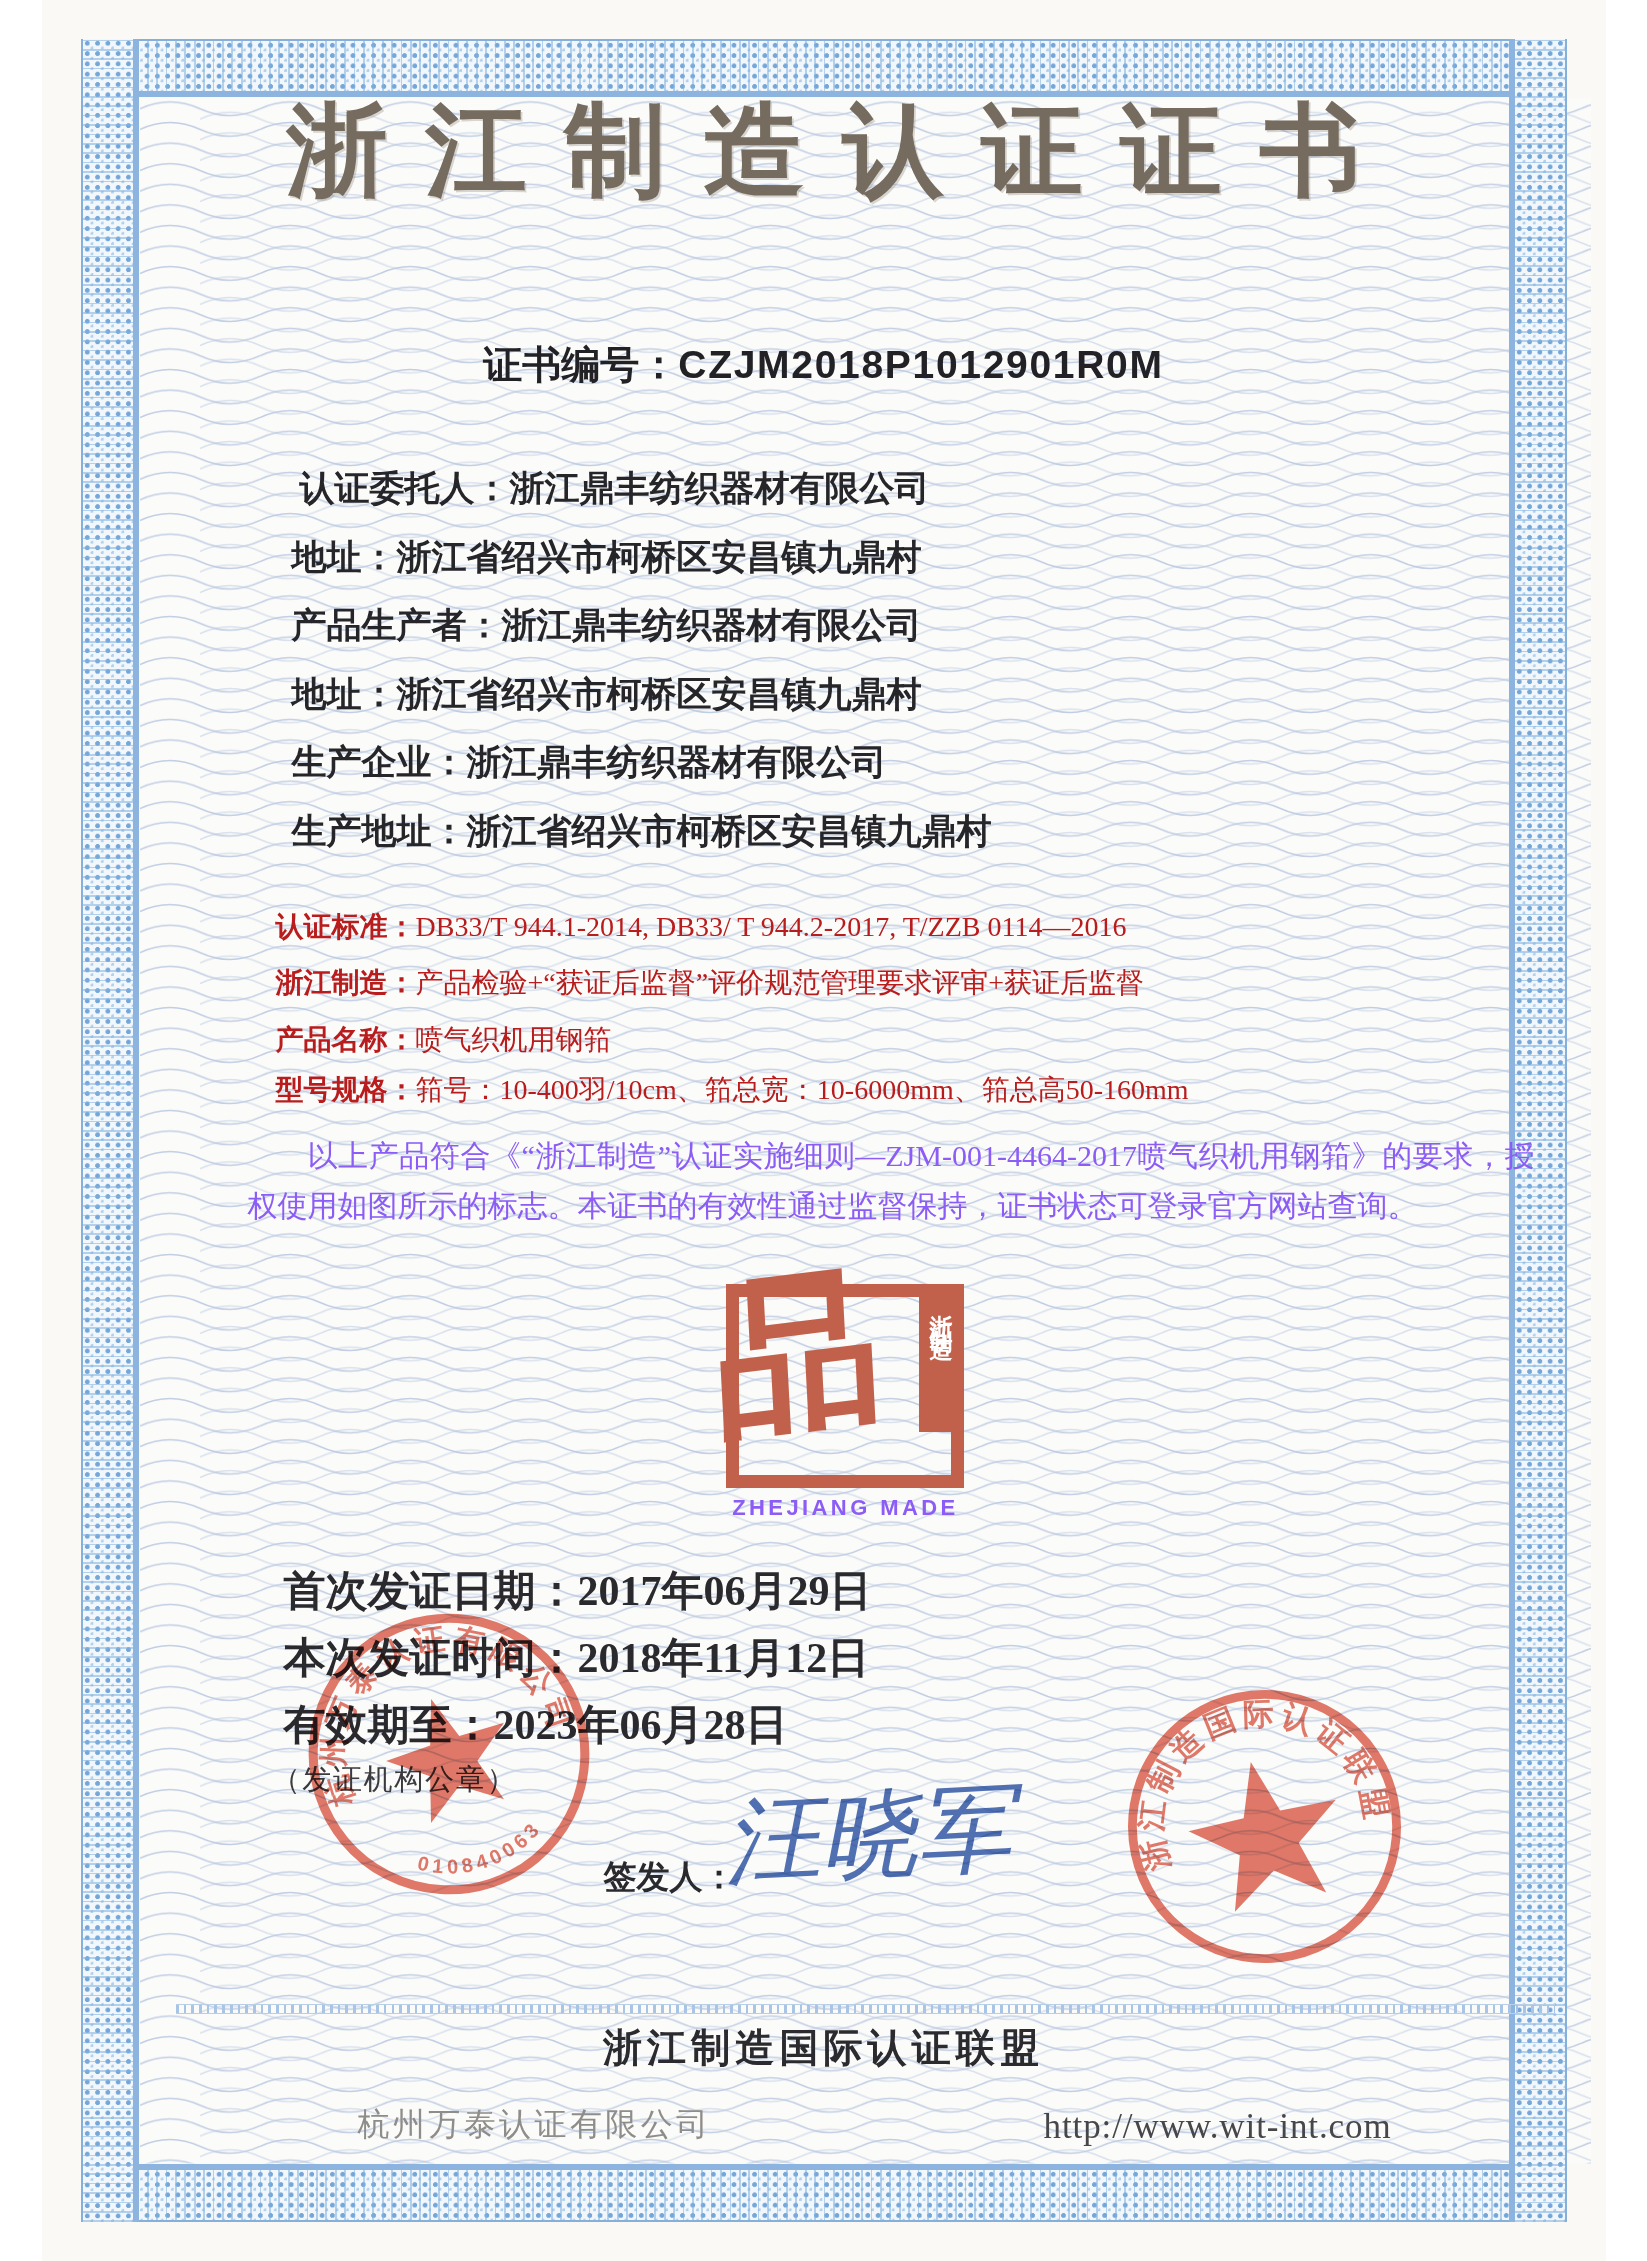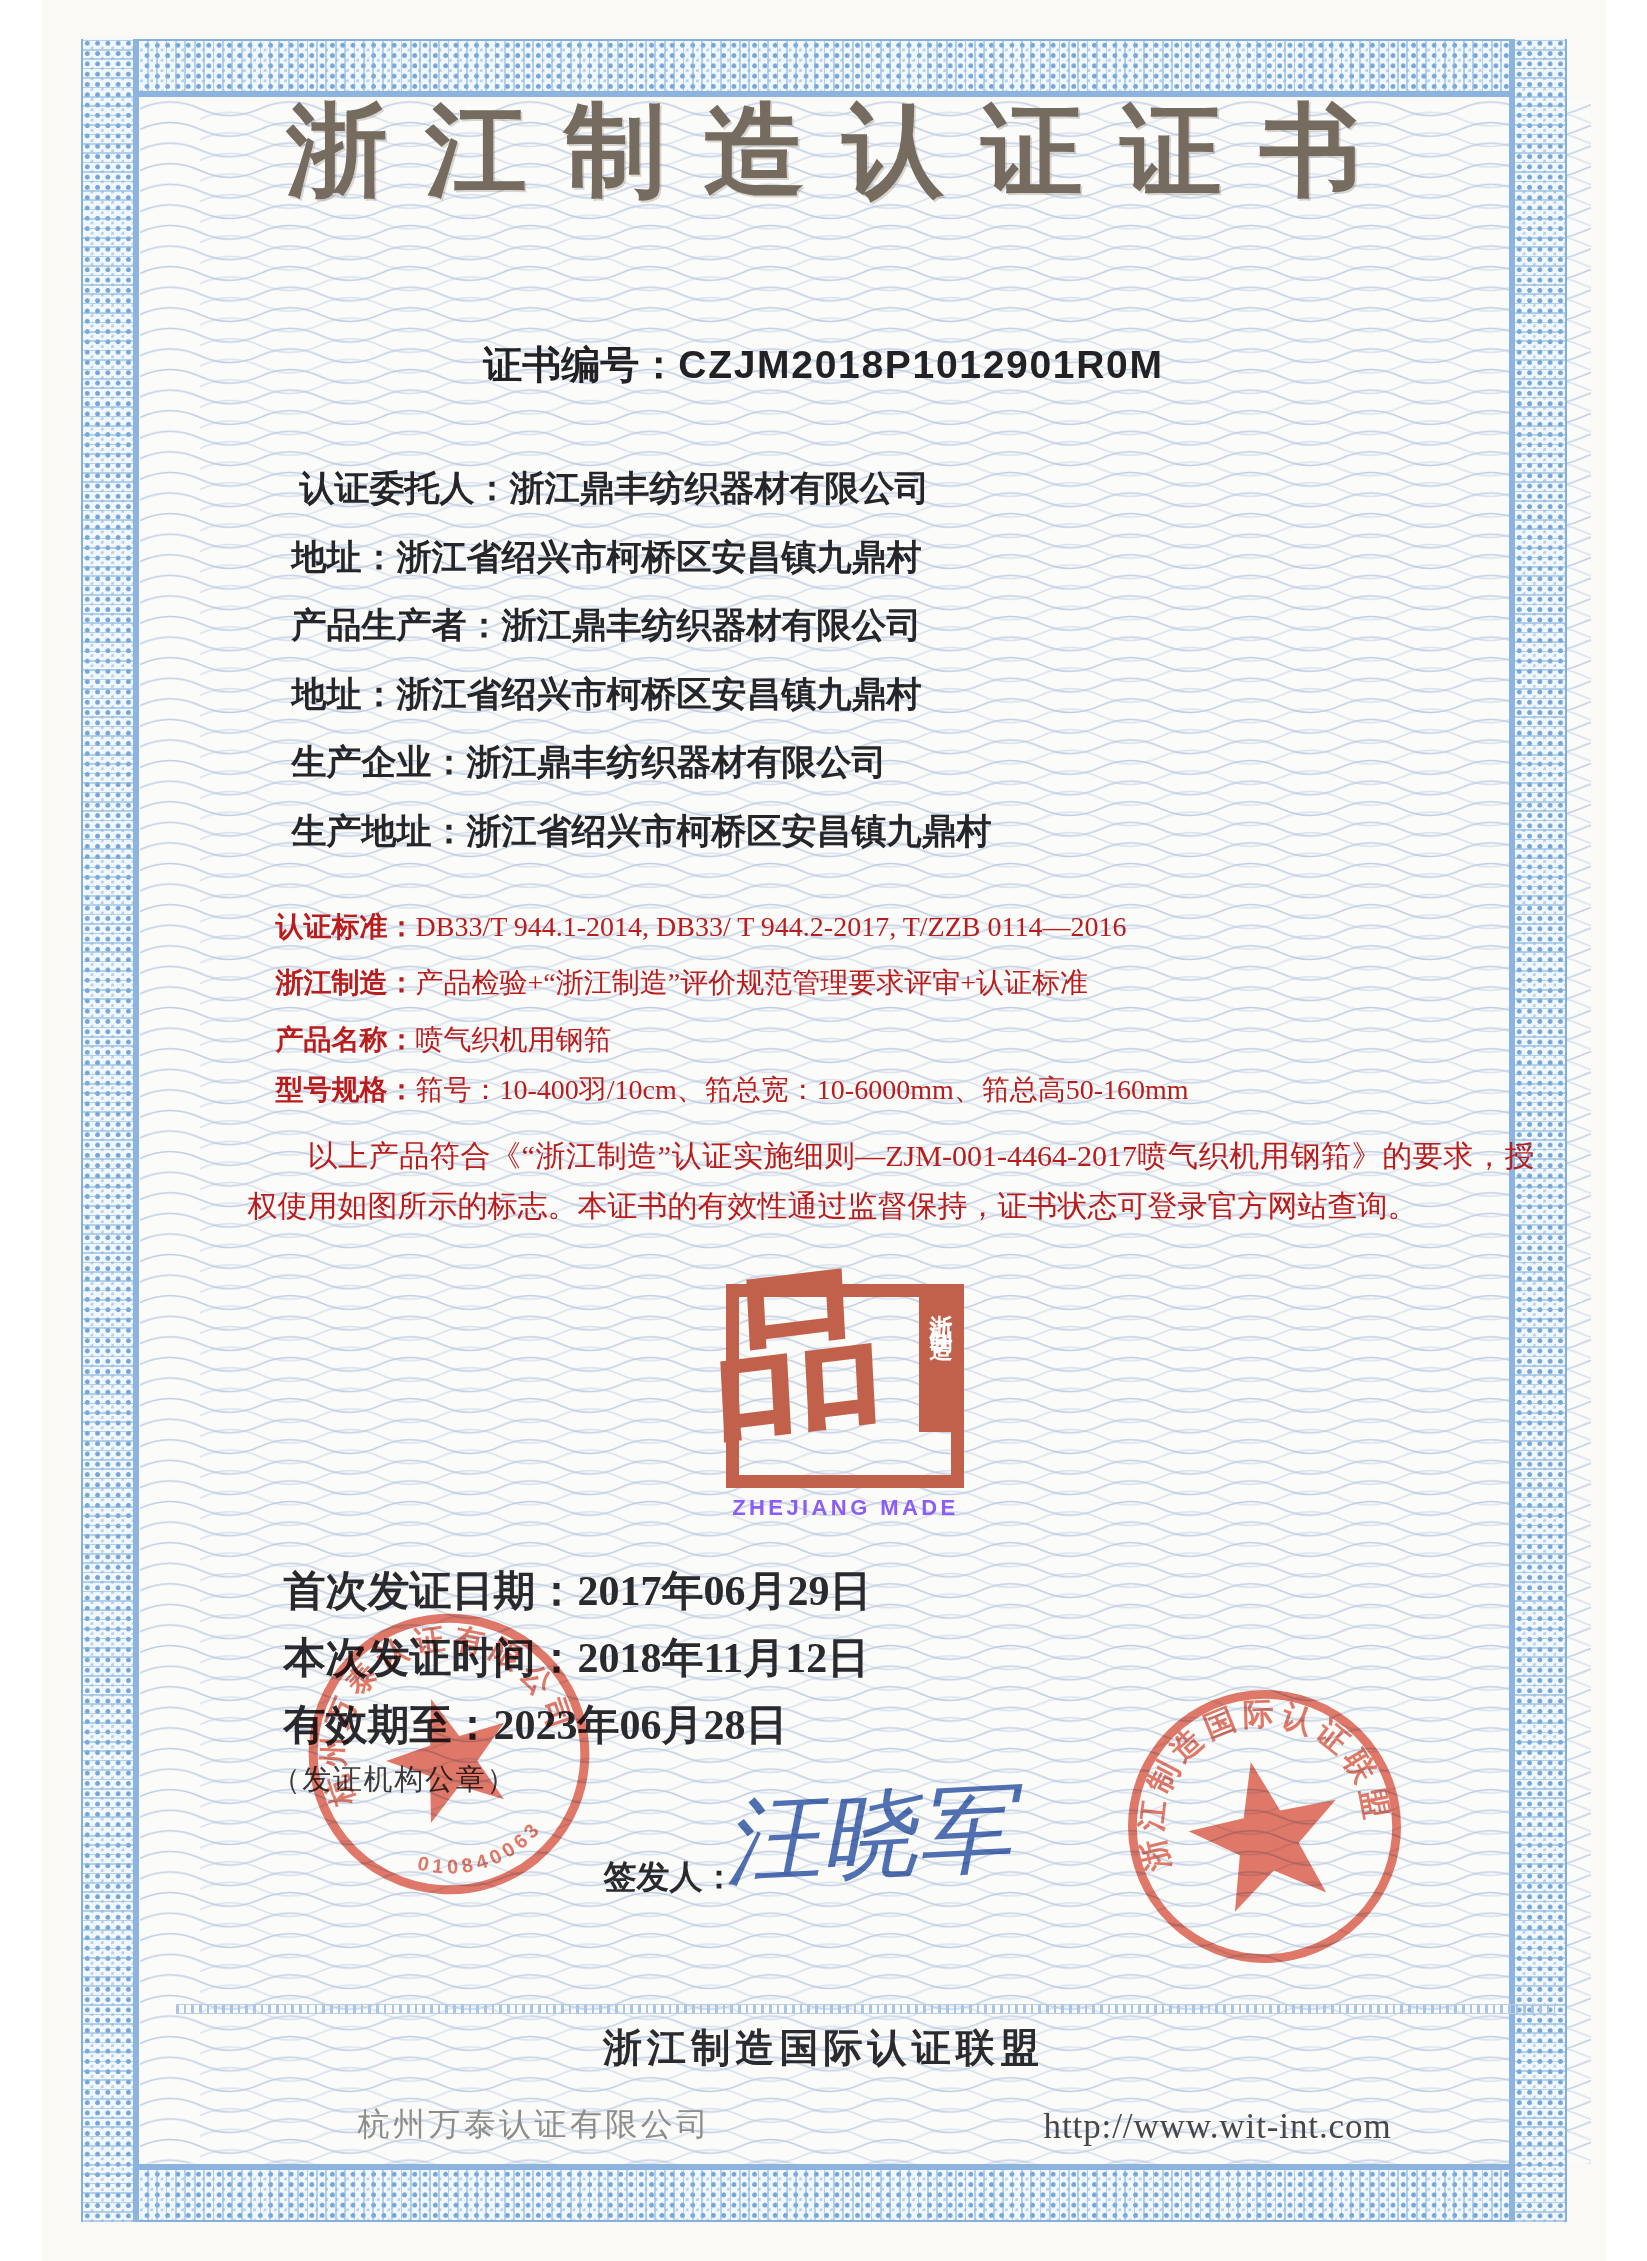--- a/index.html
+++ b/index.html
@@ -53,21 +53,21 @@
   .field-row { left:250px; font-size:35px; font-weight:600; color:#26262a; white-space:nowrap; }
   .f0 { top:465px;margin-left:8px; } .f1 { top:534px; } .f2 { top:602px; }
   .f3 { top:671px; } .f4 { top:739px; } .f5 { top:808px; }
 
   .spec-row { left:234px; font-size:28px; color:#b91c1c; white-space:nowrap; }
   .spec-row .lbl { font-weight:700; }
   .s0 { top:908px; } .s1 { top:964px; } .s2 { top:1021px; } .s3 { top:1071px; }
 
   .statement {
     left:206px; top:1131px; width:1287px;
-    font-size:30px; line-height:1.68; color:#b91c1c;
+    font-size:30px; line-height:1.68; color:#8b5cf6;
     text-indent:2em; text-align:justify;
   }
 
   
   .logo { left:684px; top:1284px; width:238px; height:204px; z-index:2; }
   .logo-frame { position:absolute; inset:0; border:13.7px solid #c2614b; }
   .logo-strip {
     position:absolute; right:0; top:0; width:45px; height:148px; background:#c2614b;
     display:flex; align-items:flex-start; justify-content:center; padding-top:12px;
   }
@@ -152,21 +152,21 @@
     <span>生产企业：</span><span>浙江鼎丰纺织器材有限公司</span>
   </div>
   <div class="abs field-row f5">
     <span>生产地址：</span><span>浙江省绍兴市柯桥区安昌镇九鼎村</span>
   </div>
 
   <div class="abs spec-row s0">
     <span class="lbl">认证标准：</span><span>DB33/T 944.1-2014, DB33/ T 944.2-2017, T/ZZB 0114—2016</span>
   </div>
   <div class="abs spec-row s1">
-    <span class="lbl">浙江制造：</span><span>产品检验+“浙江制造”评价规范管理要求评审+认证标准</span>
+    <span class="lbl">浙江制造：</span><span>产品检验+“获证后监督”评价规范管理要求评审+获证后监督</span>
   </div>
   <div class="abs spec-row s2">
     <span class="lbl">产品名称：</span><span>喷气织机用钢筘</span>
   </div>
   <div class="abs spec-row s3">
     <span class="lbl">型号规格：</span><span>筘号：10-400羽/10cm、筘总宽：10-6000mm、筘总高50-160mm</span>
   </div>
 
   <div class="abs statement">以上产品符合《“浙江制造”认证实施细则—ZJM-001-4464-2017喷气织机用钢筘》的要求，授权使用如图所示的标志。本证书的有效性通过监督保持，证书状态可登录官方网站查询。</div>
 

